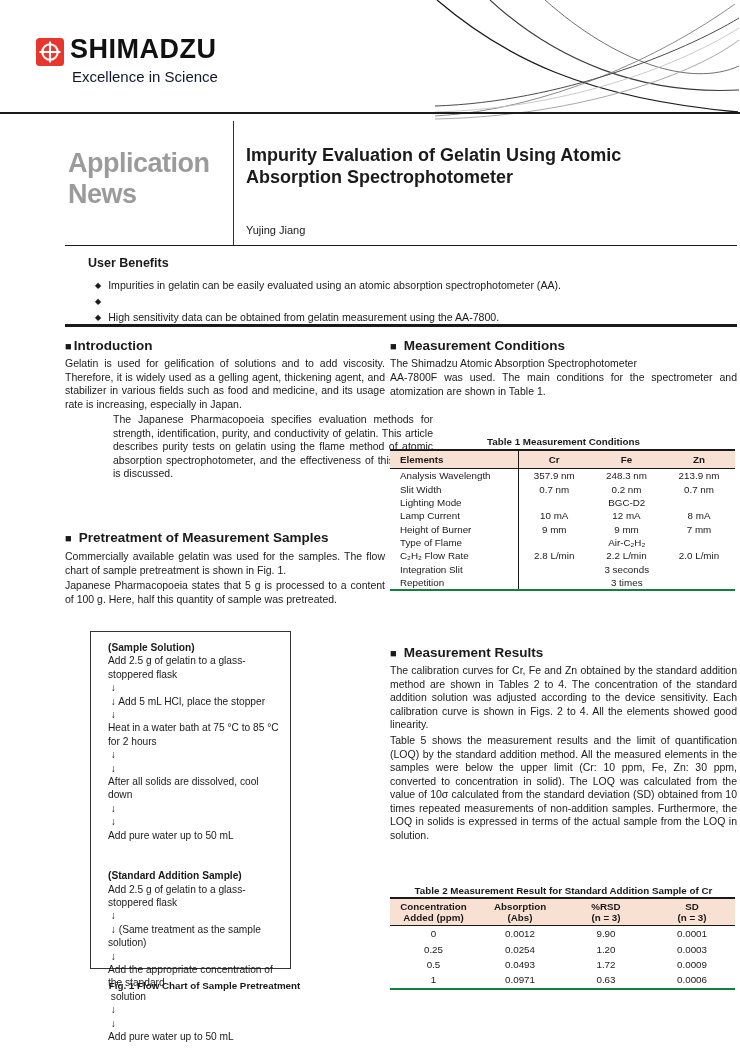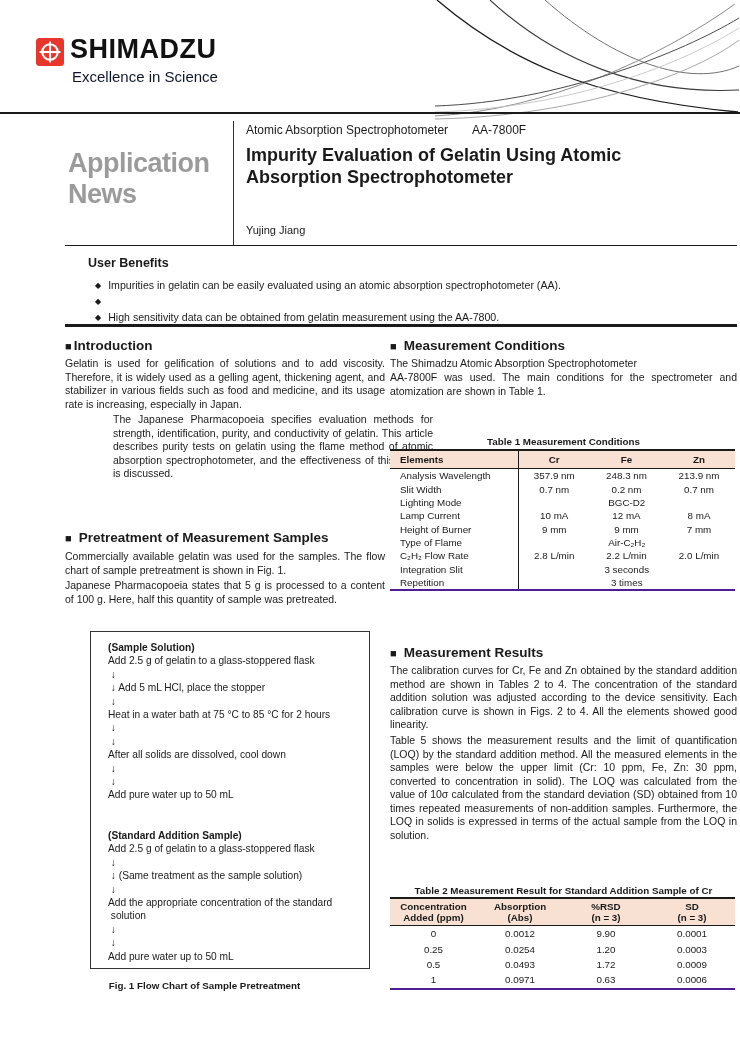--- a/index.html
+++ b/index.html
@@ -36,32 +36,32 @@
 
   
   .sec-head{font-size:13.5px;font-weight:700;display:flex;align-items:baseline;}
   .sq{font-size:11px;margin-right:7px;}
   .sq.tight{margin-right:2px;}
   .para{font-size:10.5px;line-height:13.5px;text-align:justify;}
   .col-l{left:65px;width:320px;}
   .col-r{left:390px;width:347px;}
 
   
-  .flowbox{left:90px;top:631px;width:280px;height:338px;border:1.5px solid #333;
+  .flowbox{left:90px;top:631px;width:201px;height:338px;border:1.5px solid #333;
            padding:9px 8px 6px 17px;font-size:10.2px;line-height:13.4px;}
   .flow-line{white-space:pre-wrap;}
   .flow-head{font-weight:700;}
   .flow-gap{margin-top:27px;}
   .fig-cap{left:82px;top:980px;width:245px;text-align:center;font-size:9.8px;font-weight:700;}
 
   
   .tbl-cap{text-align:center;font-size:9.8px;font-weight:700;}
   table{border-collapse:collapse;table-layout:fixed;width:345px;font-size:9.8px;}
   thead th{background:var(--peach);font-weight:700;}
-  .t{border-top:2px solid #1a1a1a;border-bottom:2px solid #4c1d95;}
+  .t{border-top:2px solid #1a1a1a;border-bottom:2px solid #15803d;}
   .t thead tr{border-bottom:1.5px solid #1a1a1a;}
   .t th{padding:3px 2px;}
   .t td{padding:1.2px 2px;text-align:center;}
   .t td.lbl, .t th.lbl{text-align:left;padding-left:10px;}
   .t1 td:first-child,.t1 th:first-child{border-right:1px solid #1a1a1a;}
   .t2 th{padding:2px 2px;line-height:11px;}
   .t2 td{padding:2.2px 2px;}
   .hdr2{display:block;}
 </style>
 </head>
@@ -85,24 +85,20 @@
     <path d="M0,116 C110,110 225,58 300,4" fill="none" stroke="#8a8a8a" stroke-width="1"></path>
     <path d="M0,106 C125,102 248,52 304,18" fill="none" stroke="#4a4a4a" stroke-width="1"></path>
     <path d="M0,119 C150,116 262,72 304,40" fill="none" stroke="#a8a8a8" stroke-width="1"></path>
     <path d="M0,112 C140,108 250,62 304,28" fill="none" stroke="#c4c4c4" stroke-width="0.9"></path>
   </svg>
   <div class="abs rule hdr-rule"></div>
 
   <div class="abs series">Application
 News</div>
   <div class="abs vline"></div>
-  <div class="abs subtitle">
-    <span>Atomic Absorption Spectrophotometer</span>
-    <span>AA-7800F</span>
-  </div>
   <div class="abs doc-title">Impurity Evaluation of Gelatin Using Atomic Absorption Spectrophotometer</div>
   <div class="abs author">Yujing Jiang</div>
   <div class="abs rule mast-rule"></div>
 
   <div class="abs ub-head">User Benefits</div>
   <div class="abs benefits">
     <div class="benefit-row">
       <span class="diamond">◆</span>
       <span>Impurities in gelatin can be easily evaluated using an atomic absorption spectrophotometer (AA).</span>
     </div>

